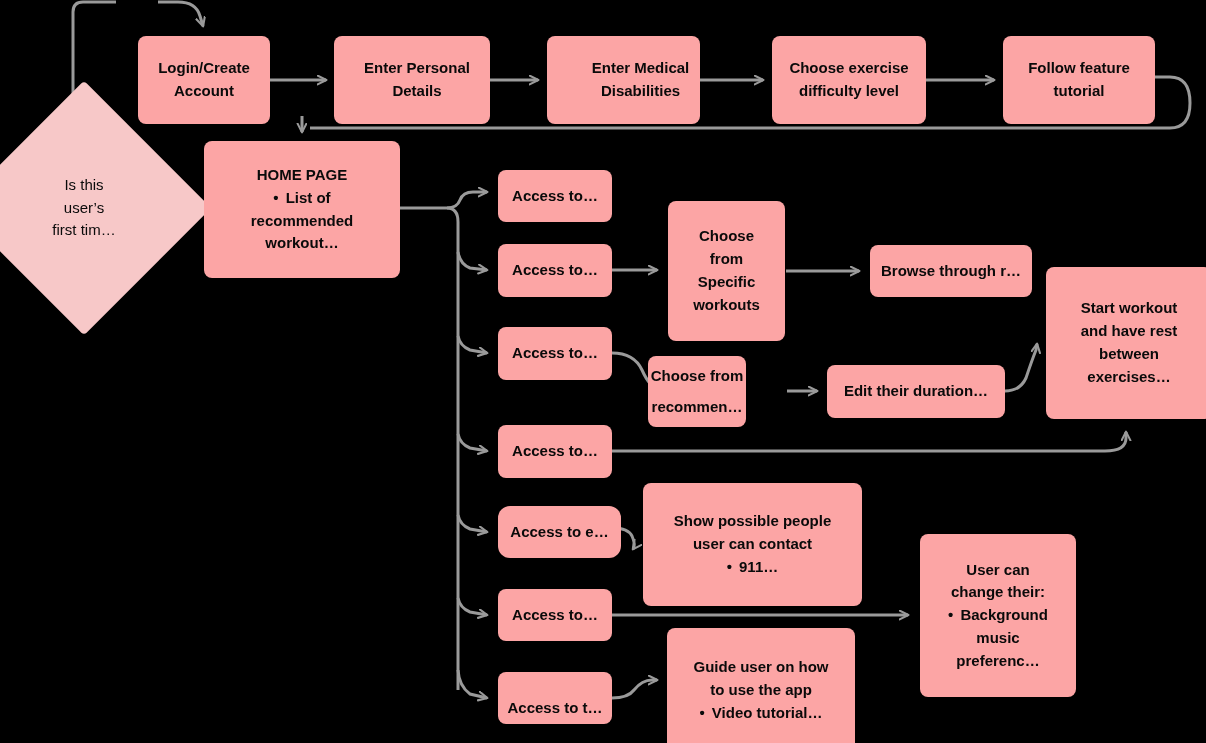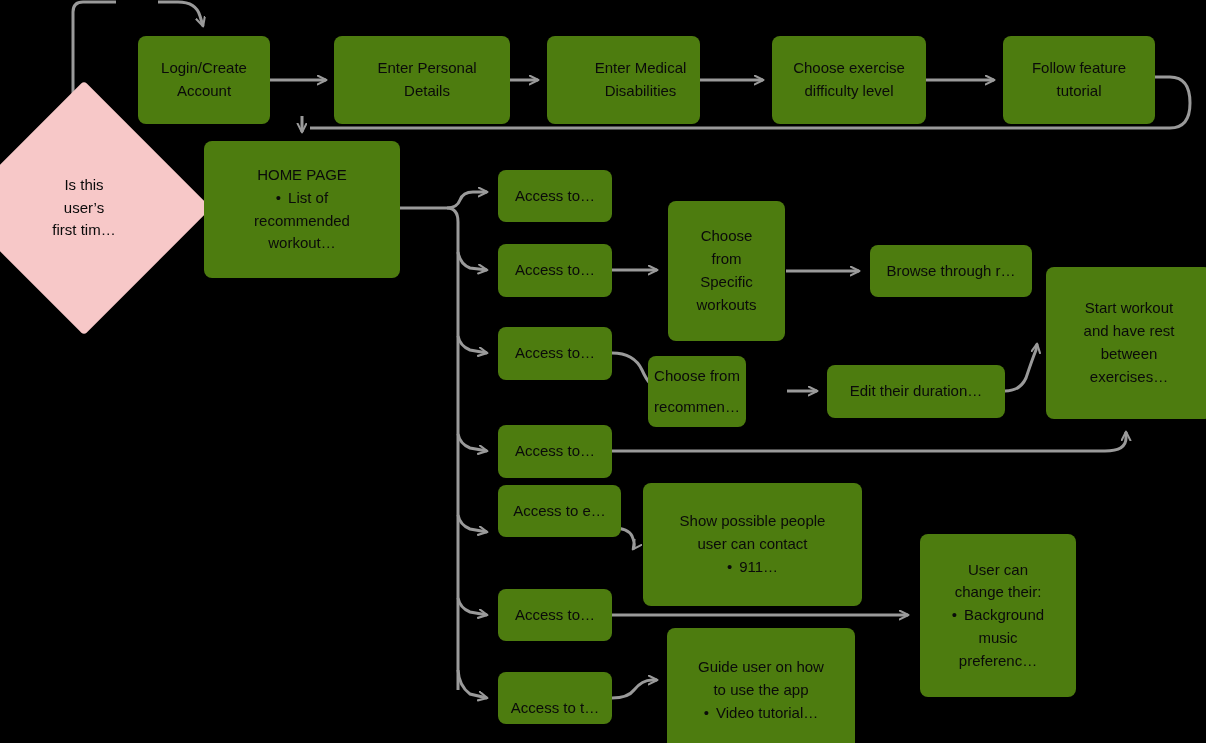--- a/index.html
+++ b/index.html
@@ -20,32 +20,33 @@
     position: absolute;
     left: 0;
     top: 0;
     width: 1206px;
     height: 743px;
     pointer-events: none;
   }
   .node {
     position: absolute;
     box-sizing: border-box;
-    background: #4d7c0f;
+    background: #fca5a5;
     border-radius: 8px;
     display: flex;
     flex-direction: column;
     align-items: center;
     justify-content: center;
     text-align: center;
     color: #0a0a0a;
     font-size: 15px;
     line-height: 1.52;
     padding: 4px 6px;
     z-index: 2;
+    font-weight: bold;
   }
   .node .ln { display: block; white-space: nowrap; }
   .node .bullet { display: block; white-space: nowrap; }
   .node .bullet::before {
     content: "\2022";
     display: inline-block;
     margin-right: 7px;
   }
   .diamond {
     position: absolute;
@@ -142,21 +143,21 @@
       <span class="ln">user’s</span>
       <span class="ln">first tim…</span>
     </div>
   </div>
 
   <div class="node" style="left:138px; top:36px; width:132px; height:88px;">
     <span class="ln">Login/Create</span>
     <span class="ln">Account</span>
   </div>
 
-  <div class="node" style="left:334px; top:36px; width:176px; height:88px;padding-left:16px;">
+  <div class="node" style="left:334px; top:36px; width:156px; height:88px;padding-left:16px;">
     <span class="ln">Enter Personal</span>
     <span class="ln">Details</span>
   </div>
 
   <div class="node" style="left:547px; top:36px; width:153px; height:88px;padding-left:40px;">
     <span class="ln">Enter Medical</span>
     <span class="ln">Disabilities</span>
   </div>
 
   <div class="node" style="left:772px; top:36px; width:154px; height:88px;">
@@ -181,21 +182,21 @@
   </div>
   <div class="node" style="left:498px; top:244px; width:114px; height:53px;">
     <span class="ln">Access to…</span>
   </div>
   <div class="node" style="left:498px; top:327px; width:114px; height:53px;">
     <span class="ln">Access to…</span>
   </div>
   <div class="node" style="left:498px; top:425px; width:114px; height:53px;">
     <span class="ln">Access to…</span>
   </div>
-  <div class="node" style="left:498px; top:485px; width:123px; height:52px;">
+  <div class="node" style="left:498px; top:506px; width:123px; height:52px;border-radius:12px;">
     <span class="ln">Access to e…</span>
   </div>
   <div class="node" style="left:498px; top:589px; width:114px; height:52px;">
     <span class="ln">Access to…</span>
   </div>
   <div class="node" style="left:498px; top:672px; width:114px; height:52px;justify-content:flex-end;">
     <span class="ln">Access to t…</span>
   </div>
 
   <div class="node" style="left:668px; top:201px; width:117px; height:140px;">

